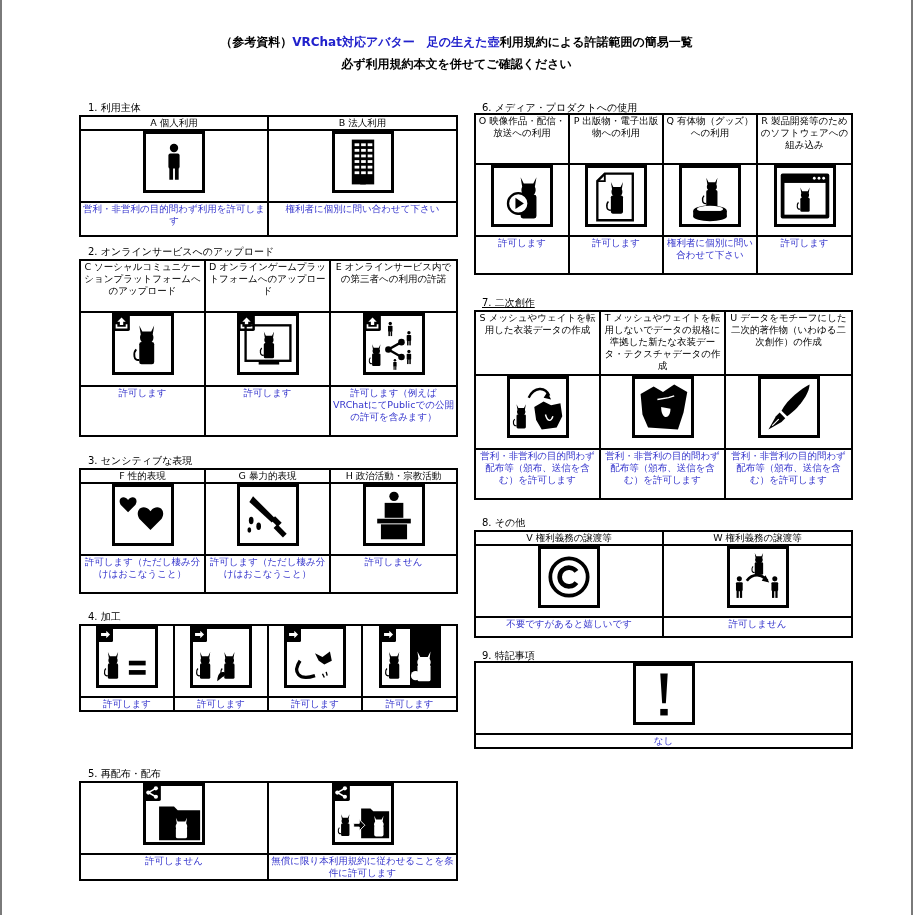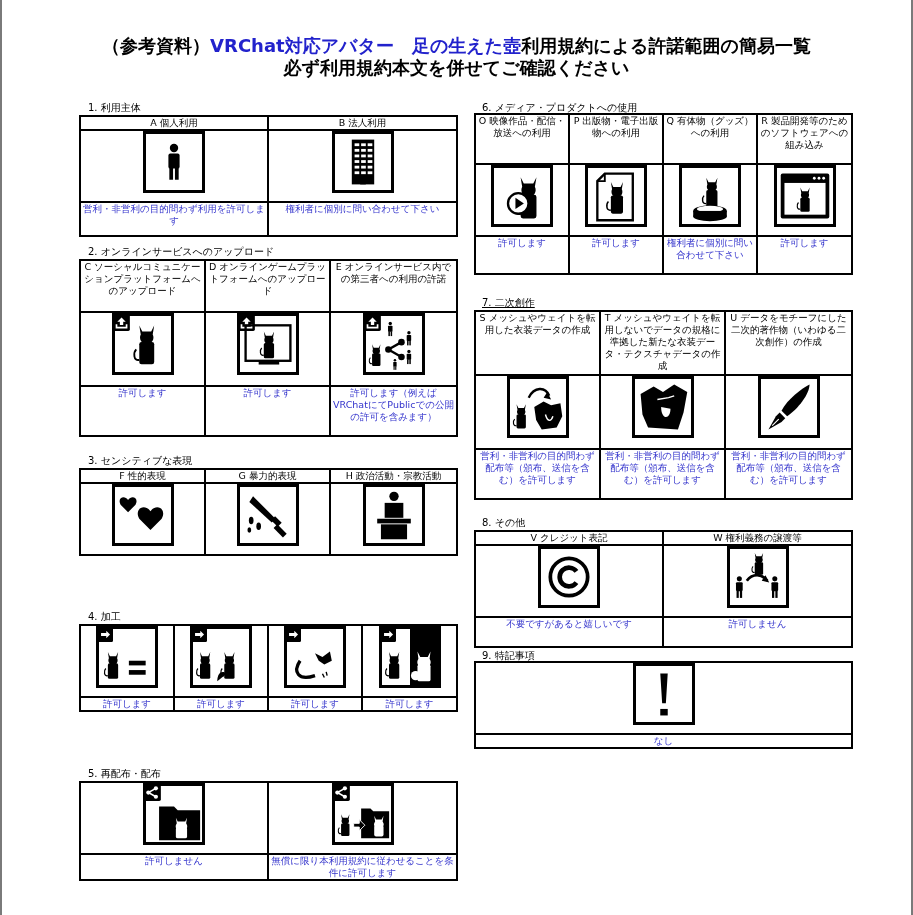--- a/index.html
+++ b/index.html
@@ -1,20 +1,20 @@
 <!DOCTYPE html>
 <html><head>
 <meta charset="utf-8">
 <style>
   html, body { margin:0; padding:0; }
   body { width:913px; height:915px; background:#fff; position:relative; overflow:hidden;
          font-family:"DejaVu Sans", "Liberation Sans", sans-serif; color:#000; }
   .page-edge-l { position:absolute; left:0; top:0; width:2px; height:915px; background:#7a7a7a; }
   .page-edge-r { position:absolute; left:911px; top:0; width:2px; height:915px; background:#7a7a7a; }
-  .title { position:absolute; left:0; width:913px; text-align:center; font-weight:bold; font-size:18px; letter-spacing:0px; }
+  .title { position:absolute; left:0; width:913px; text-align:center; font-weight:bold; font-size:12px; letter-spacing:0px; }
   .title .hl { color:#2222cc; }
   .t1 { top:34px; }
   .t2 { top:56px; }
   .sec-label { position:absolute; font-size:10px; color:#000; white-space:nowrap; }
   table.grid { position:absolute; border-collapse:collapse; table-layout:fixed; }
   table.grid td { border:2px solid #000; padding:0 2px; text-align:center; vertical-align:top;
                   font-size:9.5px; line-height:12px; overflow:hidden; }
   td.hdr { color:#000; }
   td.res { color:#3333cc; }
   td.ico { vertical-align:middle; padding:0; }
@@ -188,20 +188,25 @@
               <ellipse cx="10" cy="46" rx="2" ry="3" fill="#000"></ellipse>
             </svg></div></td>
     <td class="ico"><div class="icon-box" style="width:62px;height:62px">
       <svg viewBox="0 0 60 60">
               <circle cx="30" cy="10" r="5" fill="#000"></circle>
               <rect x="20" y="17" width="20" height="16" fill="#000"></rect>
         <rect x="12" y="34" width="36" height="5" fill="#000"></rect>
               <rect x="16" y="40" width="28" height="16" fill="#000"></rect>
             </svg></div></td>
   </tr>
+  <tr style="height:38px">
+    <td class="res">許可します（ただし棲み分けはおこなうこと）</td>
+    <td class="res">許可します（ただし棲み分けはおこなうこと）</td>
+    <td class="res">許可しません</td>
+  </tr>
 </tbody>
   </table>
 
 <div class="sec-label" style="left:88px;top:610px;">4. 加工</div>
 <table class="grid" style="left:79px;top:624px;width:377px;">
   <colgroup>
       <col style="width:94px">
       <col style="width:94px">
       <col style="width:94px">
       <col style="width:95px">
@@ -385,39 +390,39 @@
   </table>
 
 <div class="sec-label" style="left:482px;top:516px;">8. その他</div>
 <table class="grid" style="left:474px;top:530px;width:377px;">
   <colgroup>
       <col style="width:188px">
       <col style="width:189px">
     </colgroup>
   <tbody>
       <tr style="height:14px">
-    <td class="hdr">V クレジット表記</td>
+    <td class="hdr">V 権利義務の譲渡等</td>
     <td class="hdr">W 権利義務の譲渡等</td>
   </tr>
   <tr style="height:72px">
     <td class="ico"><div class="icon-box" style="width:62px;height:62px">
       <svg viewBox="0 0 60 60">
               <circle cx="30" cy="30" r="20" fill="none" stroke="#000" stroke-width="4"></circle>
         <path d="M38 24 A10 10 0 1 0 38 36" fill="none" stroke="#000" stroke-width="5"></path>
             </svg></div></td>
     <td class="ico"><div class="icon-box" style="width:62px;height:62px">
       <svg viewBox="0 0 60 60">
               <use href="#cat" x="22" y="2" width="18" height="28"></use>
         <use href="#man" x="4" y="28" width="12" height="26"></use>
               <use href="#man" x="42" y="28" width="12" height="26"></use>
         <path d="M18 34 C24 26 34 26 40 34" stroke="#000" stroke-width="3" fill="none"></path>
               <path d="M38 28 L42 36 L34 34 Z" fill="#000"></path>
             </svg></div></td>
   </tr>
-  <tr style="height:30px">
+  <tr style="height:20px">
     <td class="res">不要ですがあると嬉しいです</td>
     <td class="res">許可しません</td>
   </tr>
 </tbody>
   </table>
 
 <div class="sec-label" style="left:482px;top:649px;">9. 特記事項</div>
 <table class="grid" style="left:474px;top:661px;width:377px;">
   <colgroup>
       <col style="width:377px">

